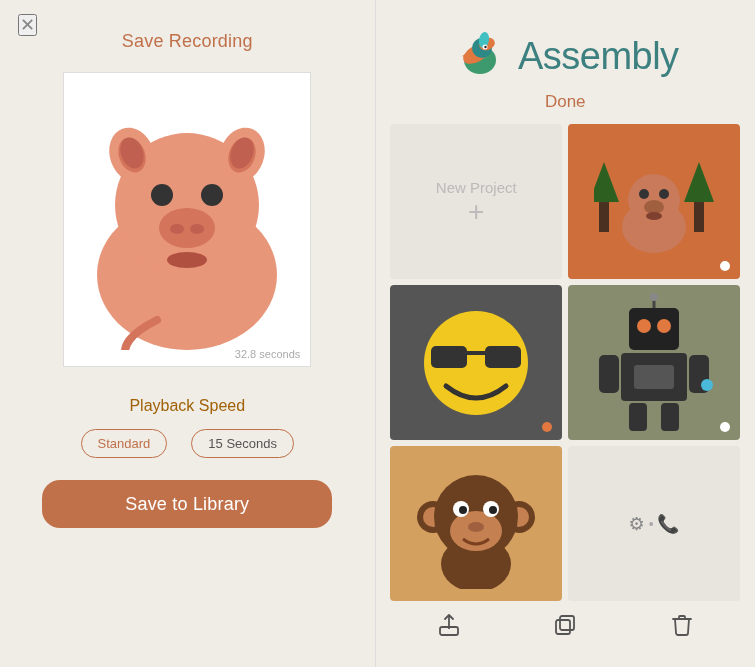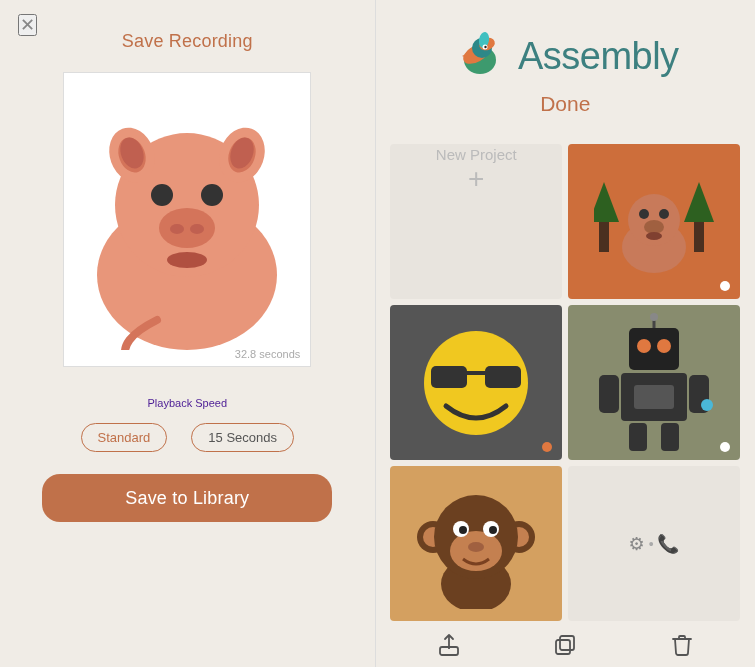--- a/index.html
+++ b/index.html
@@ -67,22 +67,22 @@
     .duration-label {
       position: absolute;
       bottom: 6px;
       right: 10px;
       font-size: 11px;
       color: #aaa;
     }
 
     .playback-label {
       margin-top: 30px;
-      font-size: 11px;
-      color: #4c1d95;
+      font-size: 16px;
+      color: #a16207;
       font-weight: 300;
     }
 
     .speed-buttons {
       display: flex;
       gap: 24px;
       margin-top: 14px;
     }
 
     .speed-btn {
@@ -138,23 +138,23 @@
     }
 
     .app-name {
       font-size: 38px;
       color: #3d8080;
       font-weight: 300;
       letter-spacing: -0.5px;
     }
 
     .done-label {
-      font-size: 21px;
+      font-size: 17px;
       color: #c0714a;
-      margin-bottom: 28px;
+      margin-bottom: 12px;
     }
 
     .grid-container {
       width: 350px;
       display: grid;
       grid-template-columns: 1fr 1fr;
       grid-template-rows: repeat(3, 155px);
       gap: 6px;
     }
 
@@ -163,21 +163,21 @@
       overflow: hidden;
       position: relative;
       cursor: pointer;
     }
 
     .grid-item-new {
       background: #e8e4de;
       display: flex;
       flex-direction: column;
       align-items: center;
-      justify-content: flex-start;
+      justify-content: center;
       color: #bbb;
       font-size: 16px;
     }
 
     .new-project-text {
       font-size: 15px;
       color: #bbb;
       line-height: 1.4;
       text-align: center;
     }

